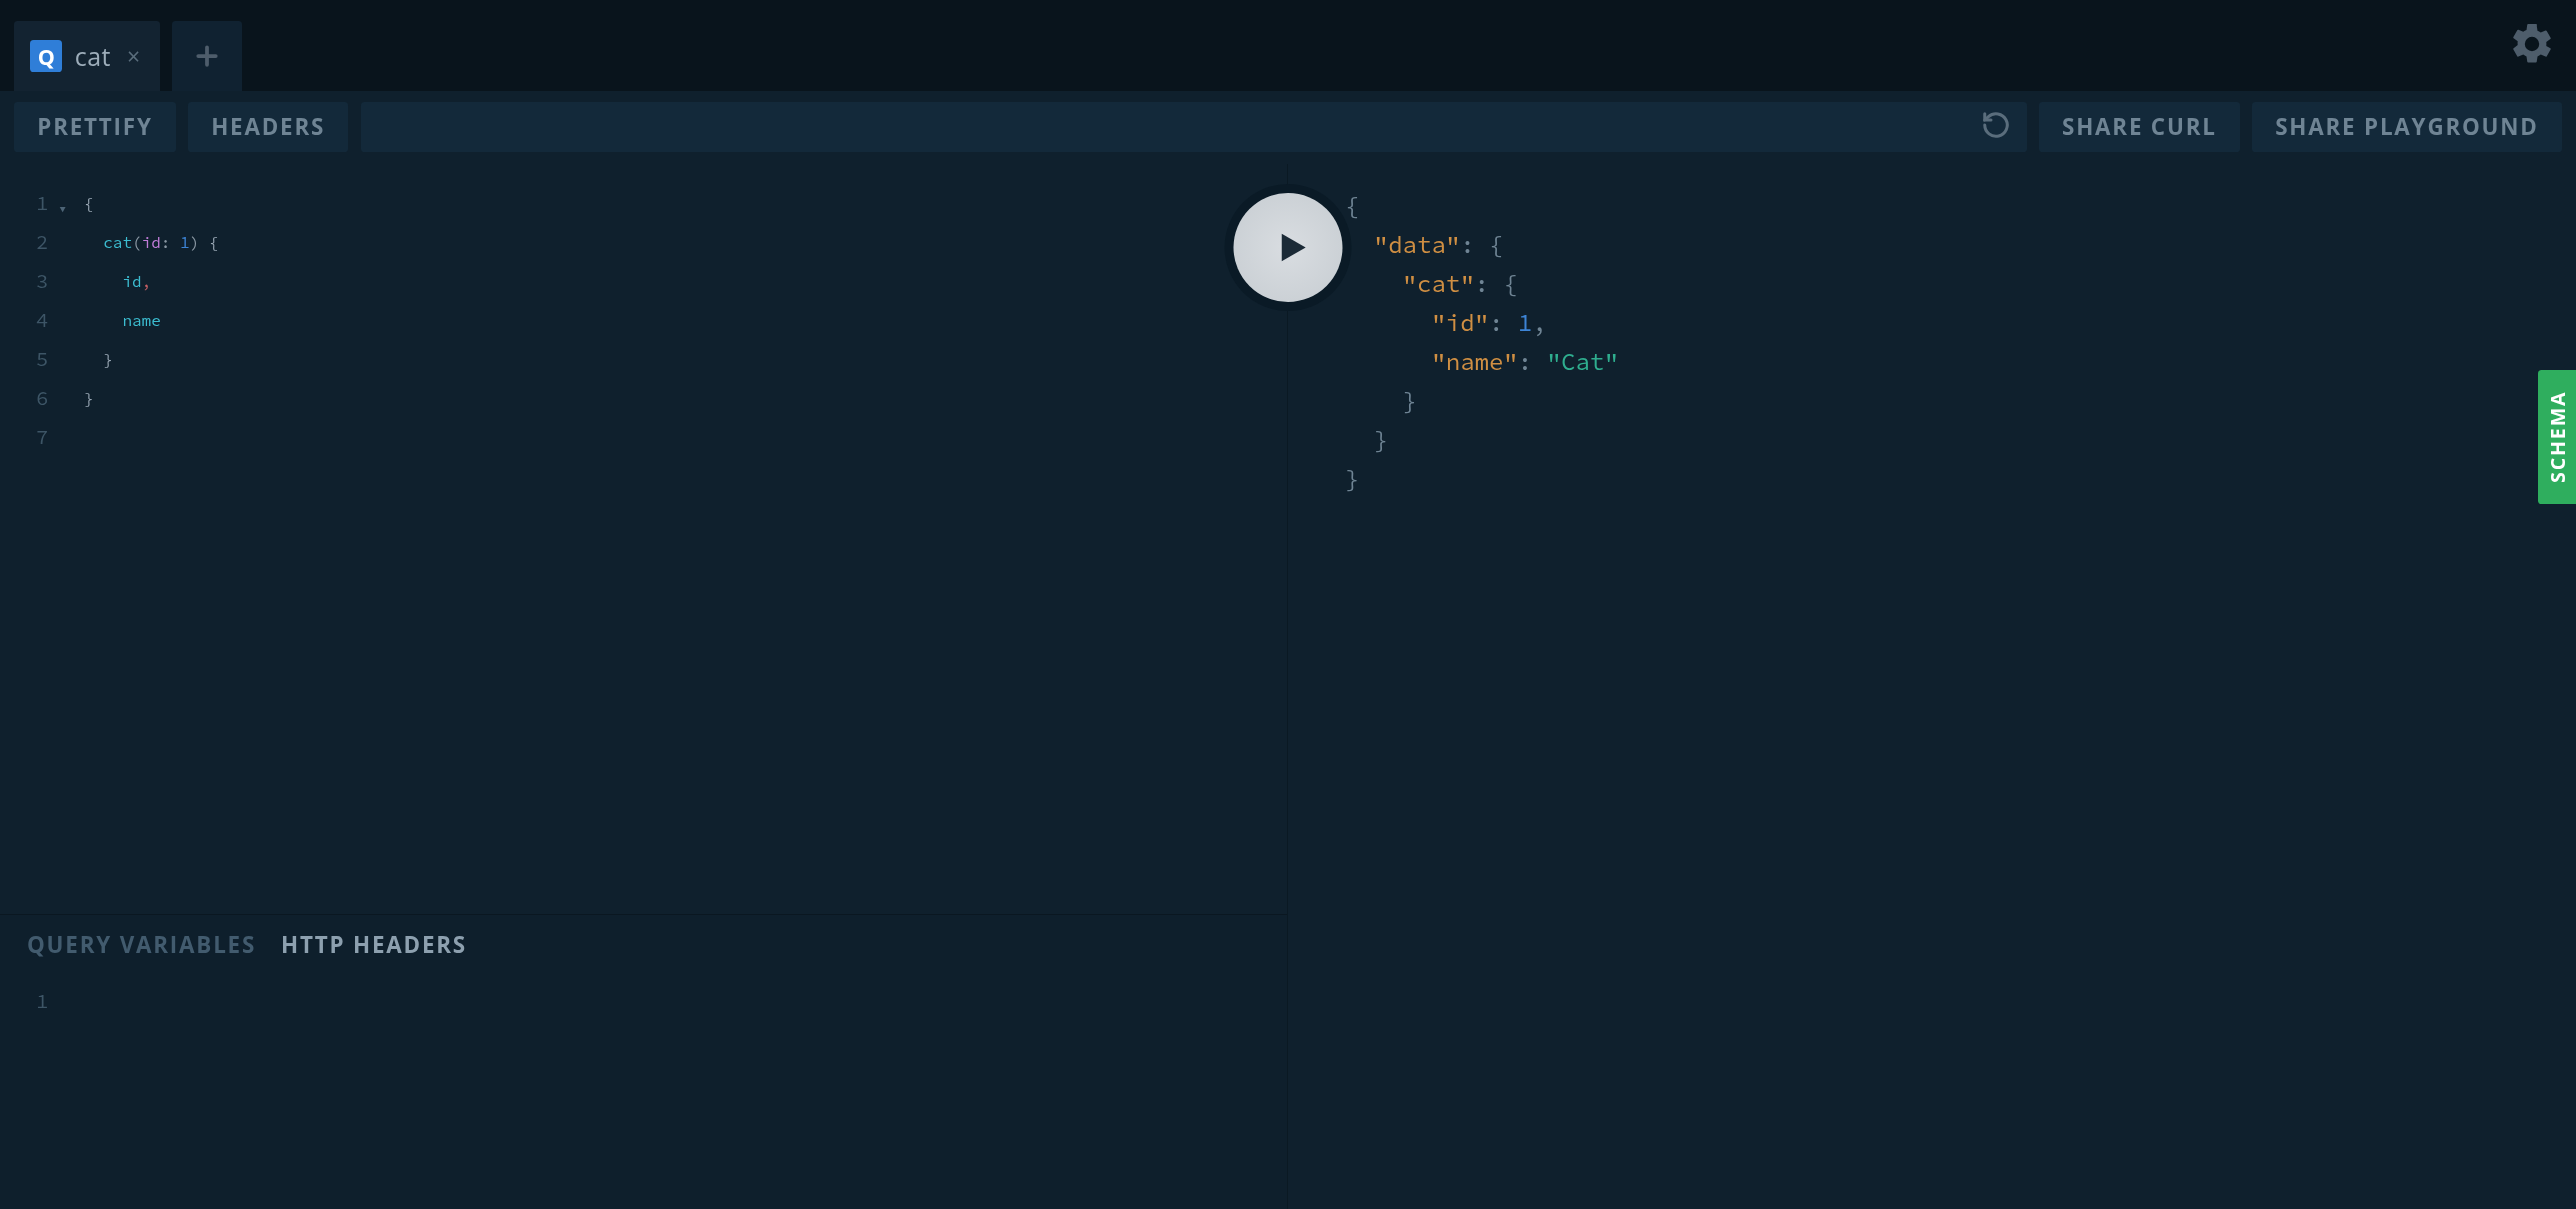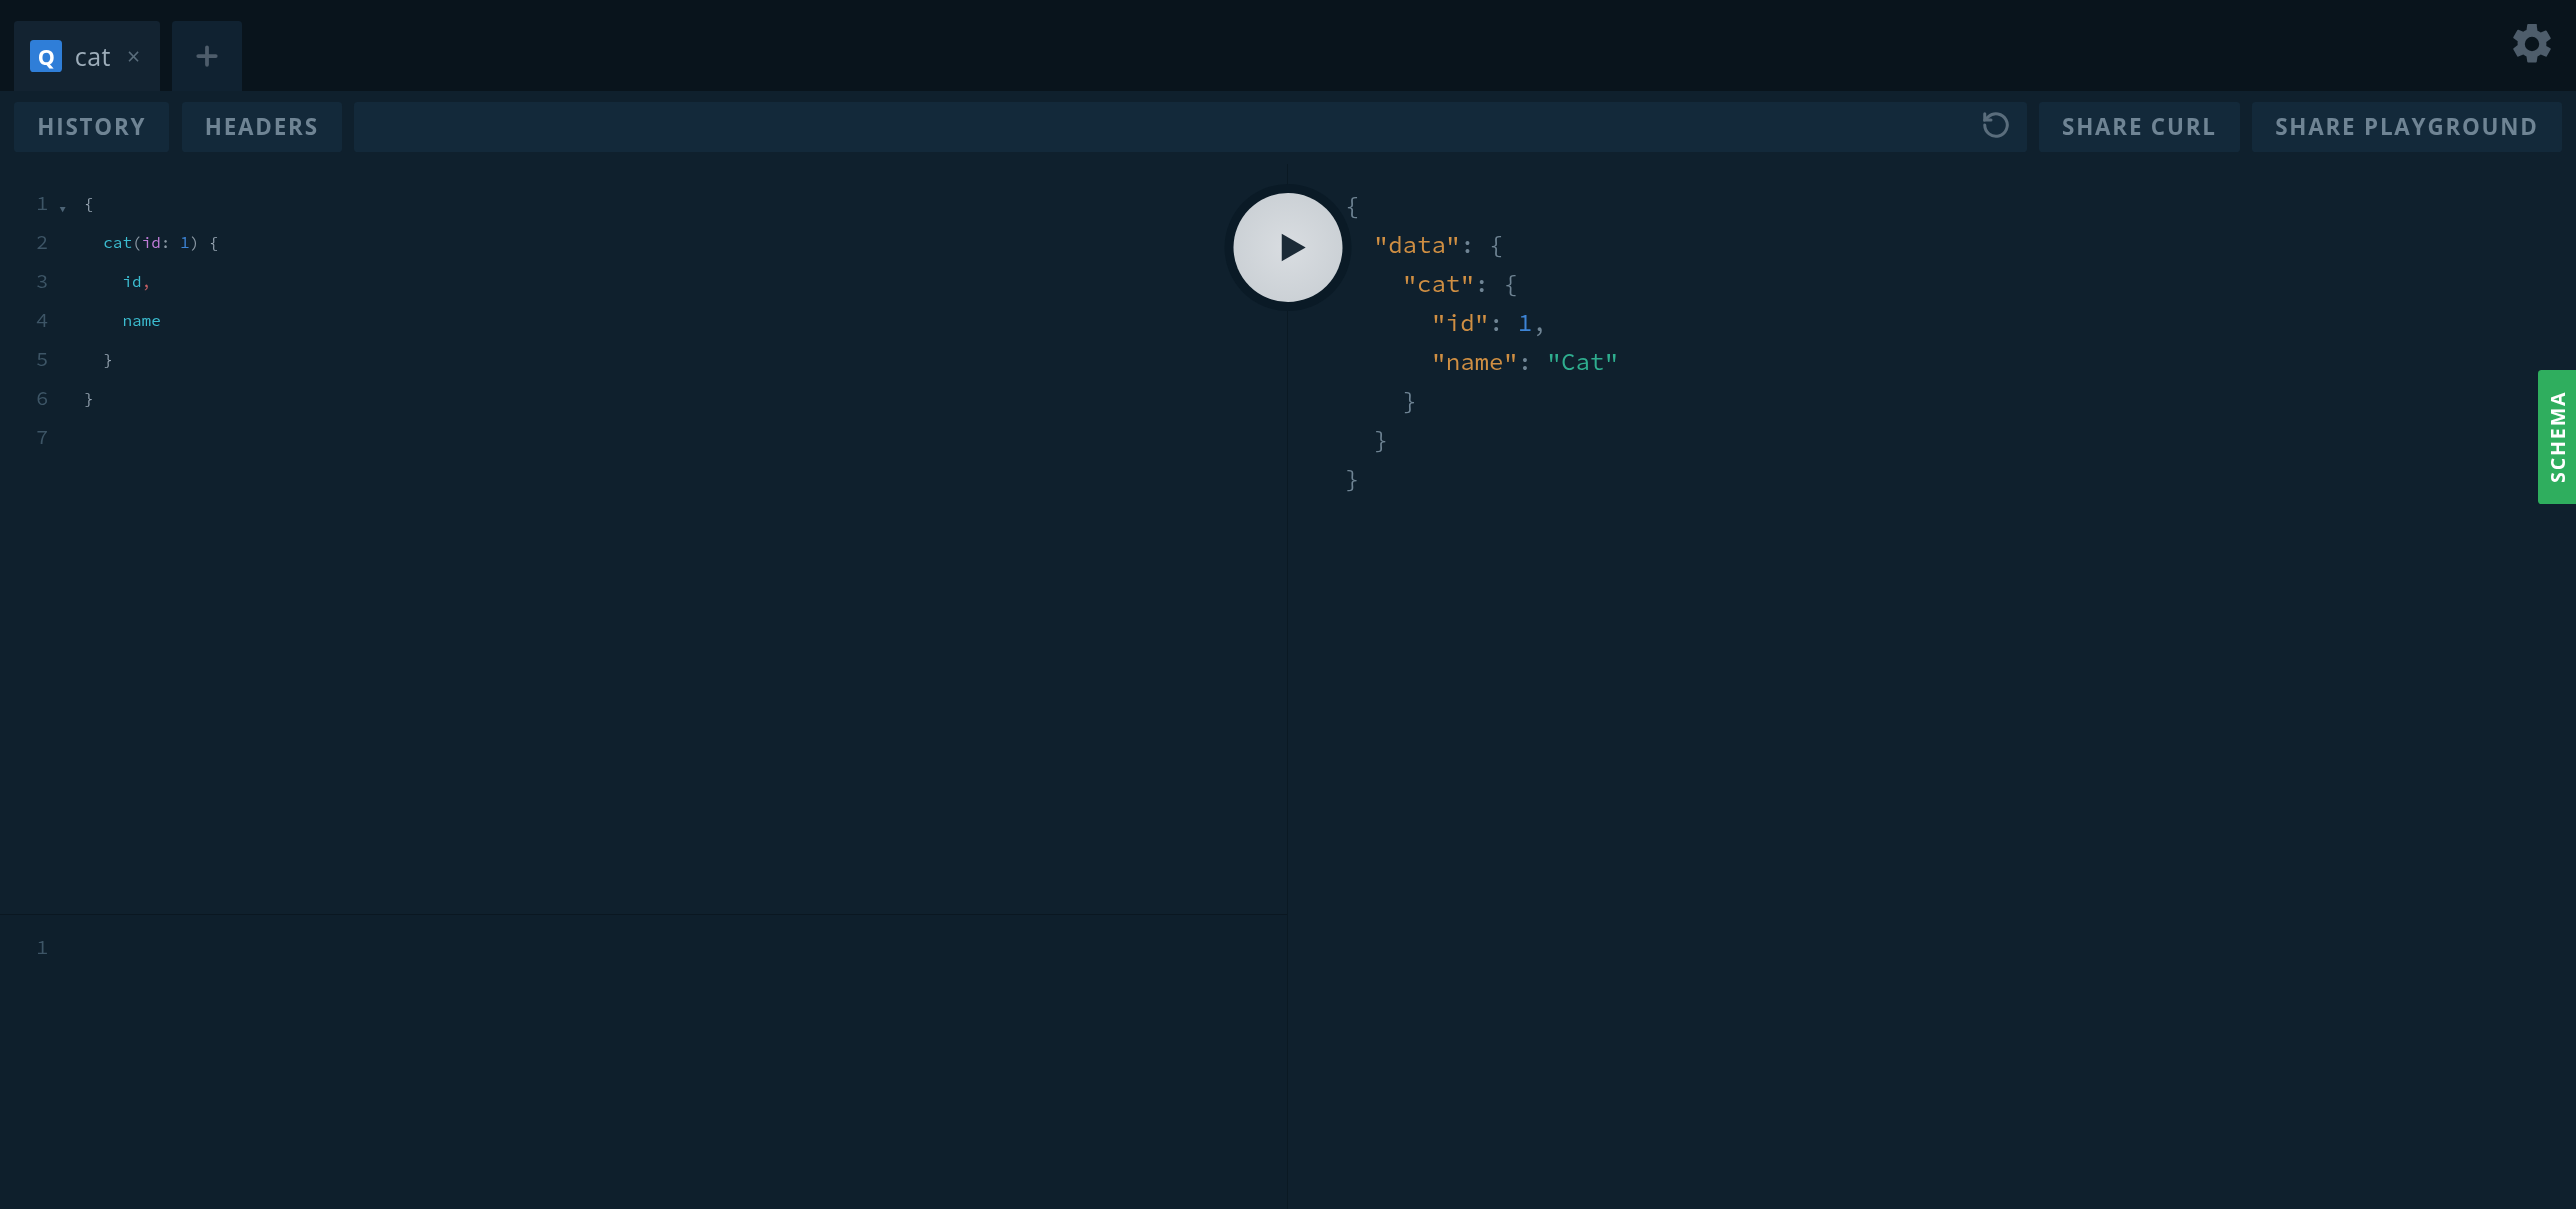--- a/index.html
+++ b/index.html
@@ -299,21 +299,21 @@
         </svg>
     </div>
     <div class="gear">
       <svg viewBox="0 0 24 24">
         <path d="M19.14,12.94a7.07,7.07,0,0,0,.05-.94,7.07,7.07,0,0,0-.05-.94l2.03-1.58a.5.5,0,0,0,.12-.64l-1.92-3.32a.5.5,0,0,0-.61-.22l-2.39,1a7.22,7.22,0,0,0-1.63-.94l-.36-2.54A.5.5,0,0,0,13.9,2H10.1a.5.5,0,0,0-.49.42L9.25,4.96a7.22,7.22,0,0,0-1.63.94l-2.39-1a.5.5,0,0,0-.61.22L2.7,8.44a.5.5,0,0,0,.12.64L4.85,10.66a7.07,7.07,0,0,0-.05.94,7.07,7.07,0,0,0,.05.94L2.82,14.12a.5.5,0,0,0-.12.64l1.92,3.32a.5.5,0,0,0,.61.22l2.39-1a7.22,7.22,0,0,0,1.63.94l.36,2.54a.5.5,0,0,0,.49.42h3.8a.5.5,0,0,0,.49-.42l.36-2.54a7.22,7.22,0,0,0,1.63-.94l2.39,1a.5.5,0,0,0,.61-.22l1.92-3.32a.5.5,0,0,0-.12-.64ZM12,15.6A3.6,3.6,0,1,1,15.6,12,3.6,3.6,0,0,1,12,15.6Z"></path>
       </svg>
     </div>
   </div>
 
   <div class="toolbar">
-    <div class="btn">HISTORY</div>
+    <div class="btn">PRETTIFY</div>
     <div class="btn">HEADERS</div>
     <div class="urlbar">
       <div class="reload">
         <svg viewBox="0 0 24 24">
             <path d="M3 12a9 9 0 1 0 3-6.7L3 8" stroke-width="2.4" stroke-linecap="round"></path>
             <path d="M3 3v5h5" stroke-width="2.4" stroke-linecap="round"></path>
           </svg>
       </div>
     </div>
     <div class="btn">SHARE CURL</div>
@@ -336,20 +336,24 @@
         <div class="code" id="query-code"><span class="tok-punc">{</span>
   <span class="tok-field">cat</span><span class="tok-paren">(</span><span class="tok-kw">id</span><span class="tok-paren">:</span> <span class="tok-num">1</span><span class="tok-paren">)</span> <span class="tok-punc">{</span>
     <span class="tok-field">id</span><span class="tok-comma">,</span>
     <span class="tok-field">name</span>
   <span class="tok-punc">}</span>
 <span class="tok-punc">}</span>
 </div>
       </div>
 
       <div class="bottom-panel">
+        <div class="bottom-tabs">
+          <div class="btab">QUERY VARIABLES</div>
+          <div class="btab active">HTTP HEADERS</div>
+        </div>
         <div class="bottom-code">
           <div class="gutter">
             <div class="ln"><span>1</span></div>
           </div>
           <div class="code"></div>
         </div>
       </div>
     </div>
 
     <div class="result-col">

